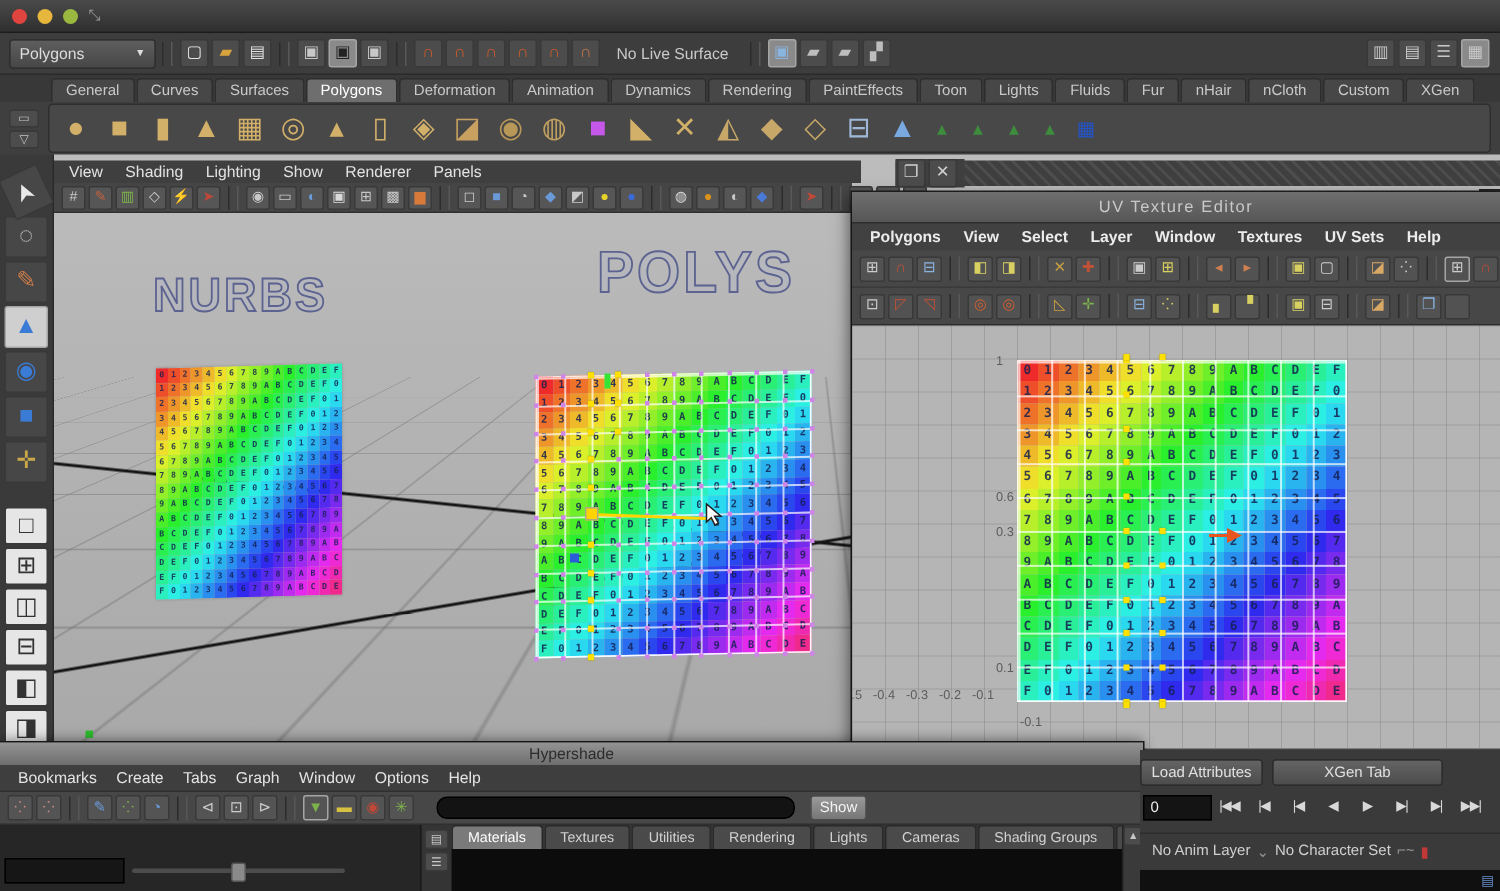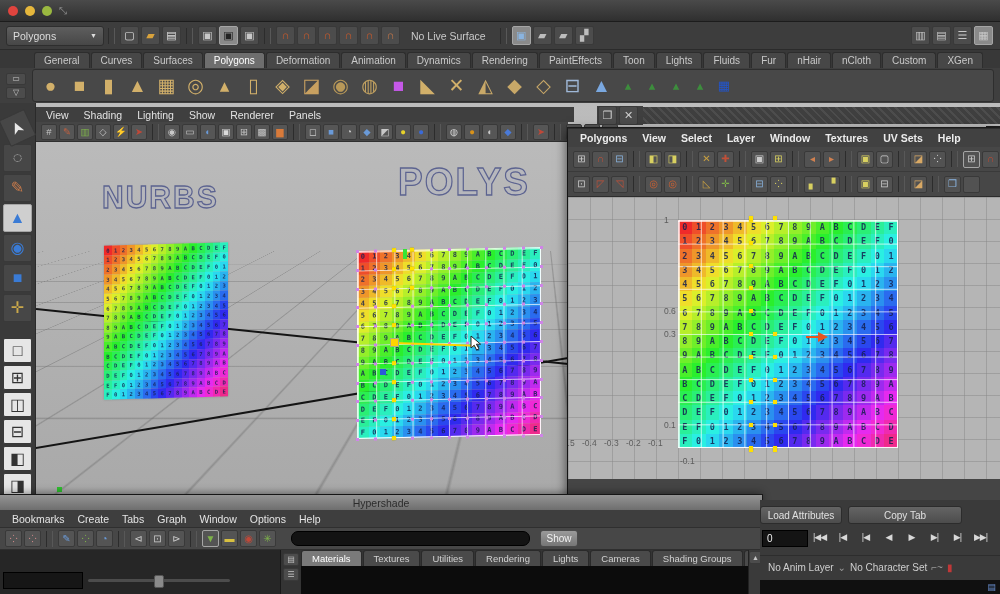--- a/index.html
+++ b/index.html
@@ -990,20 +990,21 @@
 
 <div id="attr-strip" class="abs">
   <span class="flex" style="background:#3f3f3f;padding-right:4px">
       <span class="ic" style="color: rgb(207, 207, 207);">❐</span>
       <span class="ic" style="color: rgb(207, 207, 207);">✕</span>
     </span>
 </div>
 <div id="side-tab" class="abs">»</div>
 
 <div id="uvwin" class="abs">
+  <div id="uv-title">UV Texture Editor</div>
   <div id="uv-menus">
       <span class="m">Polygons</span>
       <span class="m">View</span>
       <span class="m">Select</span>
       <span class="m">Layer</span>
       <span class="m">Window</span>
       <span class="m">Textures</span>
       <span class="m">UV Sets</span>
       <span class="m">Help</span>
     </div>
@@ -1420,21 +1421,21 @@
       <div id="hy-swatches"></div>
     </div>
     <div id="hy-scroll">
       <span class="ic">▲</span>
     </div>
   </div>
 </div>
 
 <div id="bottom-right" class="abs">
   <div class="battn" style="left:0;top:6px;width:80px">Load Attributes</div>
-  <div class="battn" style="left:88px;top:6px;width:112px">Copy Tab</div>
+  <div class="battn" style="left:88px;top:6px;width:112px">XGen Tab</div>
   <div id="framefield">0</div>
   <div id="transport">
       <span class="ic">|◀◀</span>
       <span class="ic">|◀</span>
       <span class="ic">|◀</span>
       <span class="ic">◀</span>
       <span class="ic">▶</span>
       <span class="ic">▶|</span>
       <span class="ic">▶|</span>
       <span class="ic">▶▶|</span>

